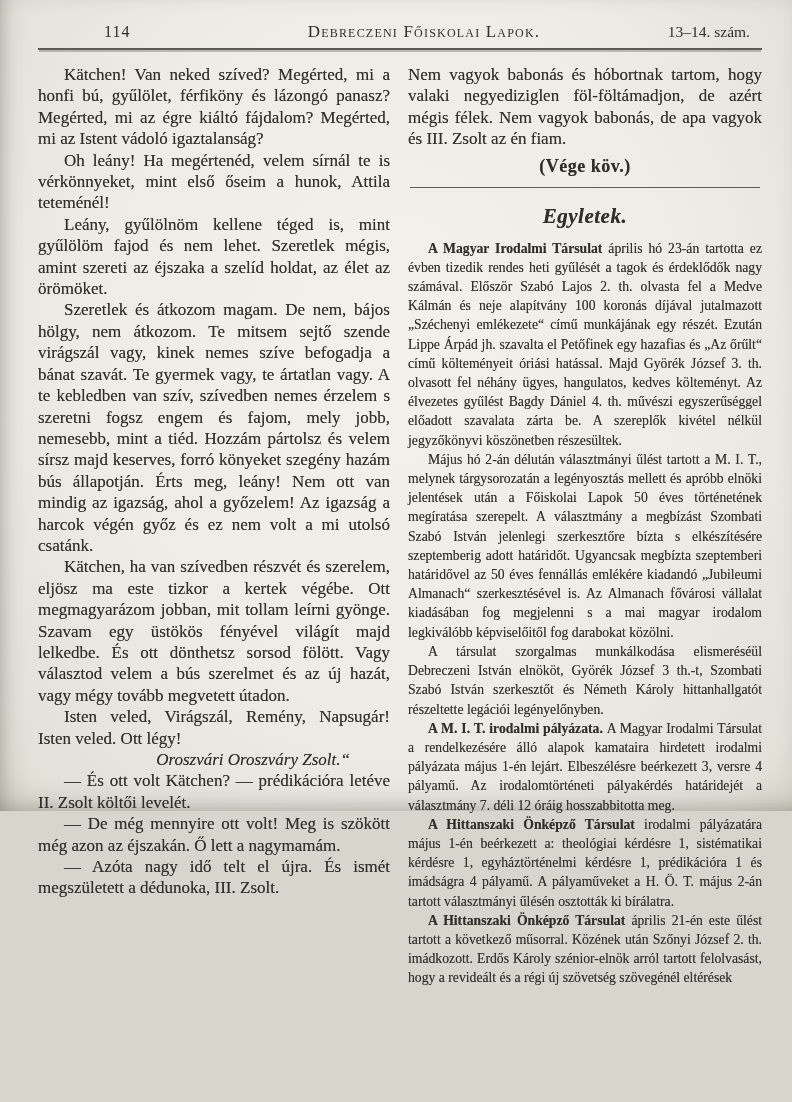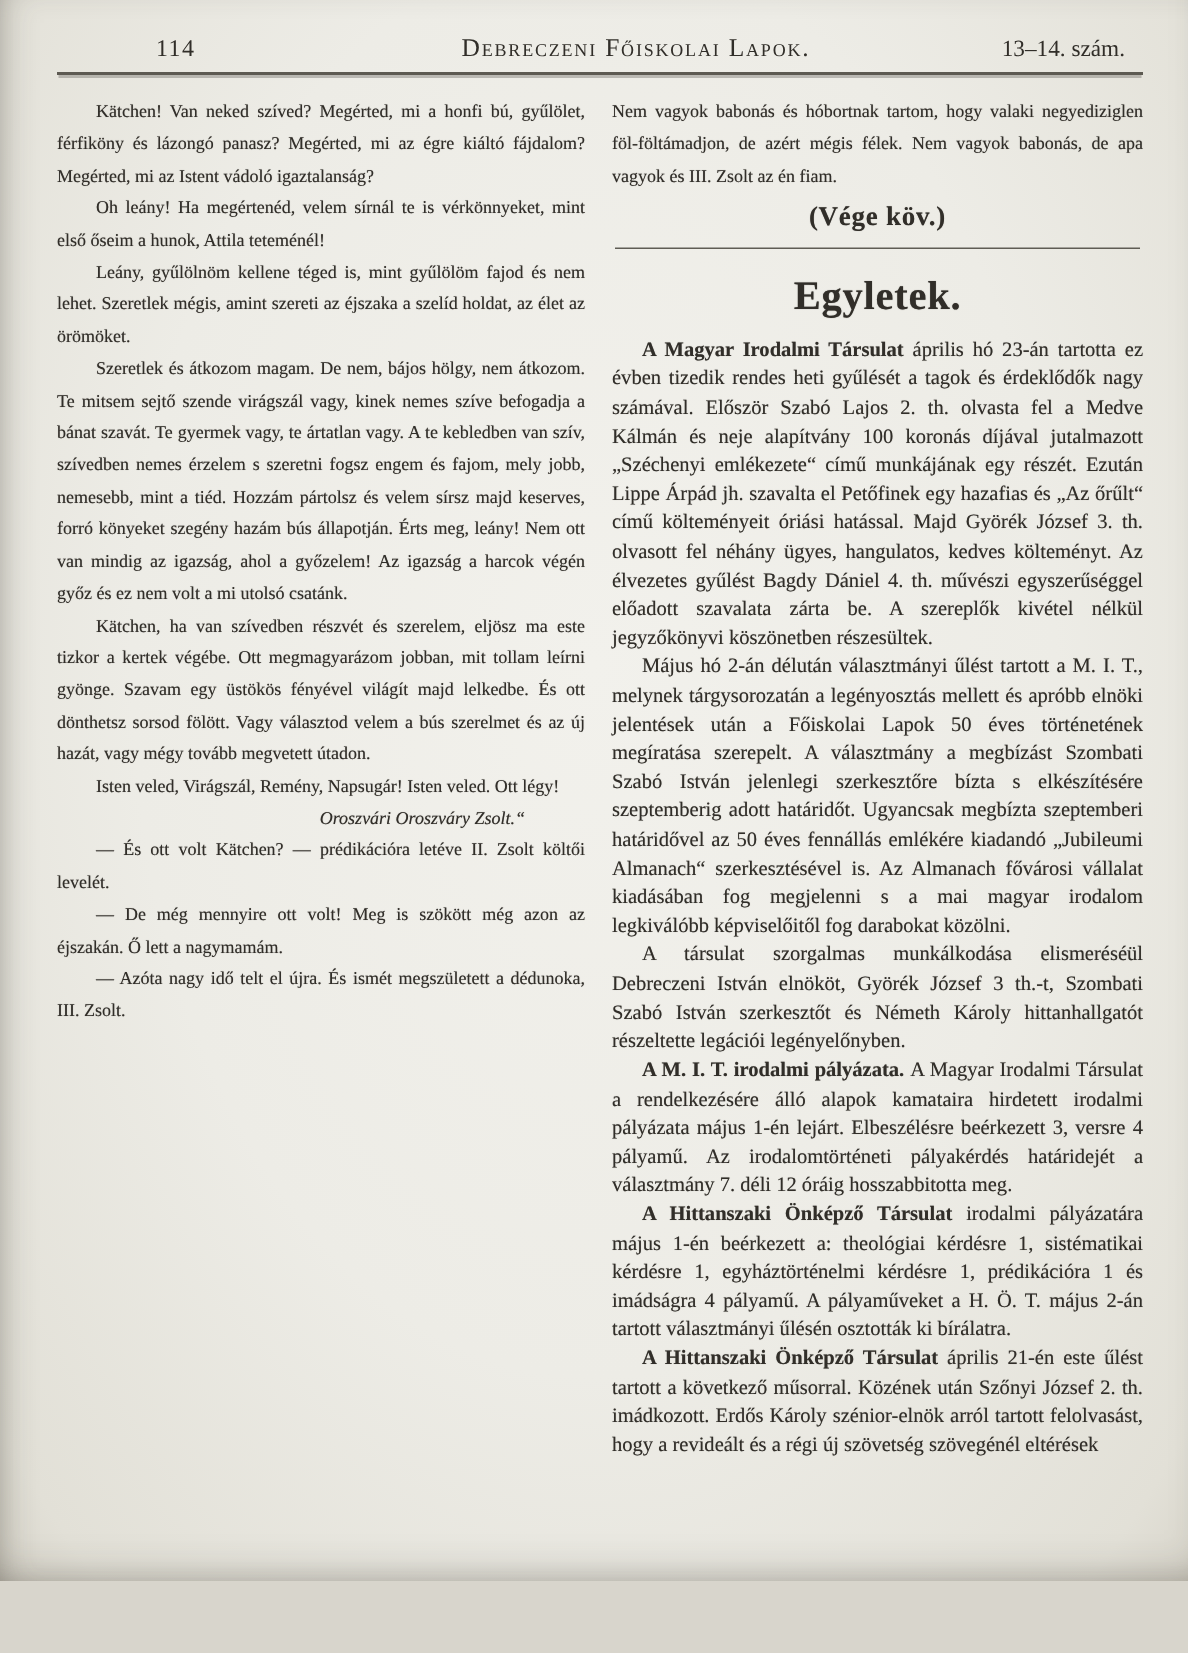--- a/index.html
+++ b/index.html
@@ -2,21 +2,21 @@
 <html lang="hu"><head>
 <meta charset="utf-8">
 <style>
   html, body { margin: 0; padding: 0; }
   body {
     width: 792px; height: 1102px; overflow: hidden;
     background: #d8d5cc;
     font-family: "Liberation Serif", "DejaVu Serif", serif;
   }
   .page {
-    width: 792px; height: 1054px; box-sizing: border-box;
+    width: 792px; height: 811px; box-sizing: border-box;
     padding: 22px 30px 0 38px;
     background: radial-gradient(ellipse at 50% 42%, #f2f1ec 0%, #edece6 55%, #e2e0d7 92%, #d9d6cc 100%);
     box-shadow: inset 14px 0 28px -18px rgba(60,55,45,.45), inset 0 -18px 30px -20px rgba(60,55,45,.4);
     color: #312e29;
   }
   
   .masthead {
     display: grid; grid-template-columns: 1fr auto 1fr; align-items: baseline;
     border-bottom: 2px solid #5d5a52;
     box-shadow: 0 3px 0 -1px rgba(93,90,82,.35);
@@ -28,39 +28,40 @@
   }
   .masthead .issue { text-align: right; font-size: 15.5px; padding-right: 12px; white-space: nowrap; }
 
   
   .cols { display: flex; gap: 18px; margin-top: 14px; }
   .col-left  { width: 352px; }
   .col-right { width: 354px; }
 
   .story-p {
     margin: 0; text-align: justify; text-indent: 26px;
-    font-size: 12px; line-height: 21.4px;
+    font-size: 17px; line-height: 21.4px;
     text-shadow: 0 0 .5px rgba(49,46,41,.55);
   }
   .story-p.noindent { text-indent: 0; }
   .story-p.signature {
     font-style: italic; text-indent: 0; text-align: right; padding-right: 40px;
   }
   .tbc {
     margin: 6px 0 4px; text-align: center;
     font-size: 18px; font-weight: bold; letter-spacing: .5px;
     text-shadow: 0 0 .5px rgba(49,46,41,.55);
   }
   hr.section-rule {
     border: none; border-top: 1.6px solid #5f5c54; margin: 10px 2px 0;
   }
   .section-heading {
     margin: 16px 0 10px; text-align: center;
-    font-size: 27px; font-weight: bold; letter-spacing: .5px;
+    font-size: 21px; font-weight: bold; letter-spacing: .5px;
     text-shadow: 0 0 .6px rgba(40,38,33,.6);
+    font-style: italic;
   }
   .article-p {
     margin: 0; text-align: justify; text-indent: 20px;
     font-size: 13.7px; line-height: 19.2px;
     text-shadow: 0 0 .45px rgba(49,46,41,.5);
   }
   .article-p .lead { font-weight: bold; }
 </style>
 </head>
 <body>

